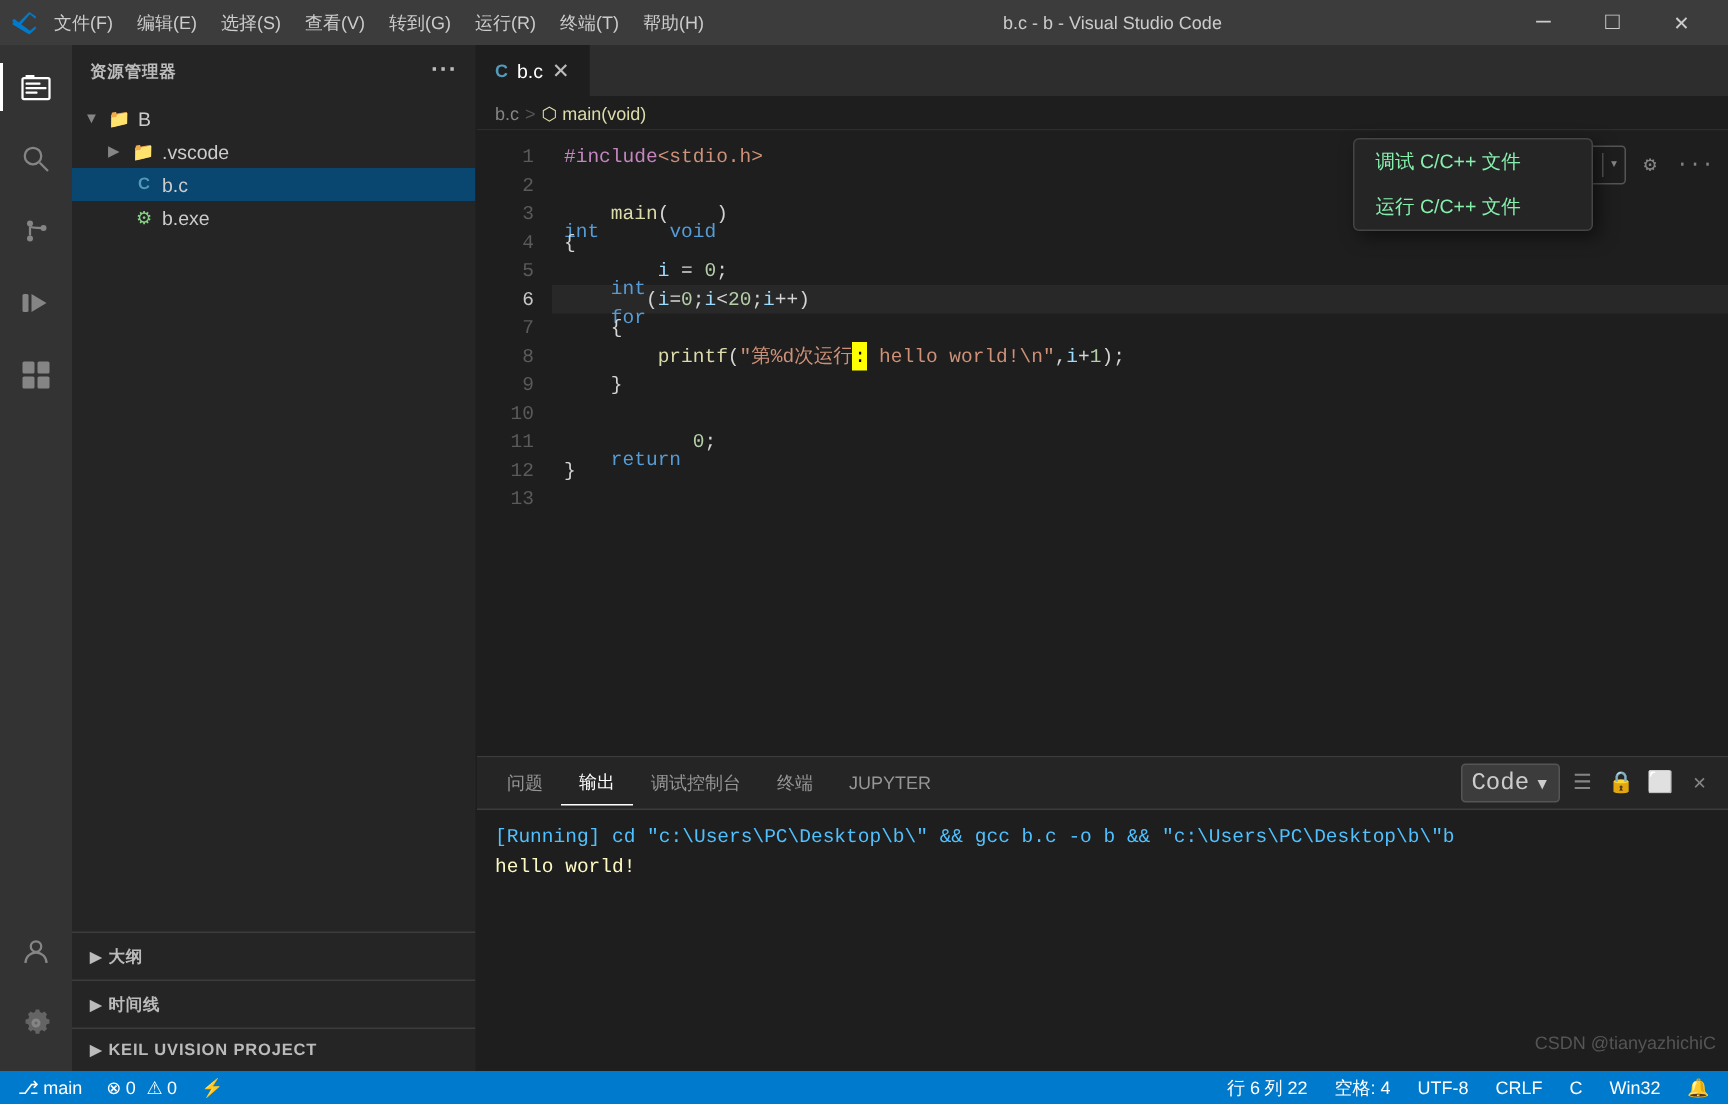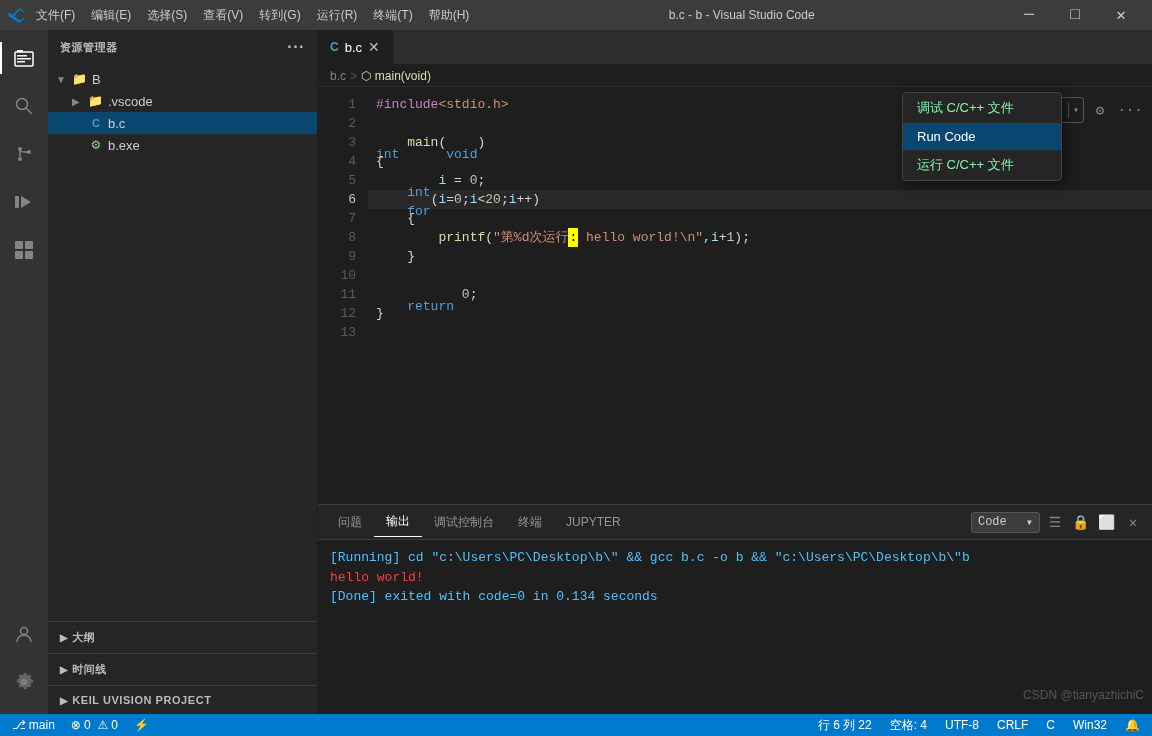--- a/index.html
+++ b/index.html
@@ -416,26 +416,26 @@
     }
     .panel-right {
       margin-left: auto;
       display: flex;
       align-items: center;
       gap: 4px;
     }
     .panel-dropdown {
       display: flex;
       align-items: center;
-      gap: 19px;
+      gap: 4px;
       background: #3c3c3c;
       border: 1px solid #555;
       border-radius: 3px;
       padding: 2px 6px;
-      font-size: 12px;
+      font-size: 16px;
       color: #cccccc;
       cursor: pointer;
     }
     .panel-icon-btn {
       width: 22px;
       height: 22px;
       display: flex;
       align-items: center;
       justify-content: center;
       color: #858585;
@@ -444,21 +444,21 @@
     }
     .panel-content {
       flex: 1;
       padding: 8px 12px;
       font-size: 13px;
       line-height: 1.5;
       overflow-y: auto;
       color: #d4d4d4;
     }
     .terminal-running { color: #4fc1ff; }
-    .terminal-output { color: #ef4444; }
+    .terminal-output { color: #fef9c3; }
     .terminal-done { color: #4fc1ff; }
 
     
     .status-bar {
       height: 22px;
       background: #007acc;
       display: flex;
       align-items: center;
       justify-content: space-between;
       padding: 0 8px;
@@ -734,27 +734,25 @@
           </div>
           <div class="panel-icon-btn">☰</div>
           <div class="panel-icon-btn">🔒</div>
           <div class="panel-icon-btn">⬜</div>
           <div class="panel-icon-btn">✕</div>
         </div>
       </div>
       <div class="panel-content">
         <div class="terminal-running">[Running] cd "c:\Users\PC\Desktop\b\" &amp;&amp; gcc b.c -o b &amp;&amp; "c:\Users\PC\Desktop\b\"b</div>
         <div class="terminal-output">hello world!</div>
-        <div class="terminal-done">[Done] exited with code=0 in 0.134 seconds</div>
       </div>
     </div>
 
     <div class="context-menu">
       <div class="context-menu-item">调试 C/C++ 文件</div>
-      <div class="context-menu-item active-item">Run Code</div>
       <div class="context-menu-item">运行 C/C++ 文件</div>
     </div>
   </div>
 </div>
 
 <div class="status-bar">
   <div class="status-left">
     <div class="status-item">
       <span>⎇</span>
       <span>main</span>

